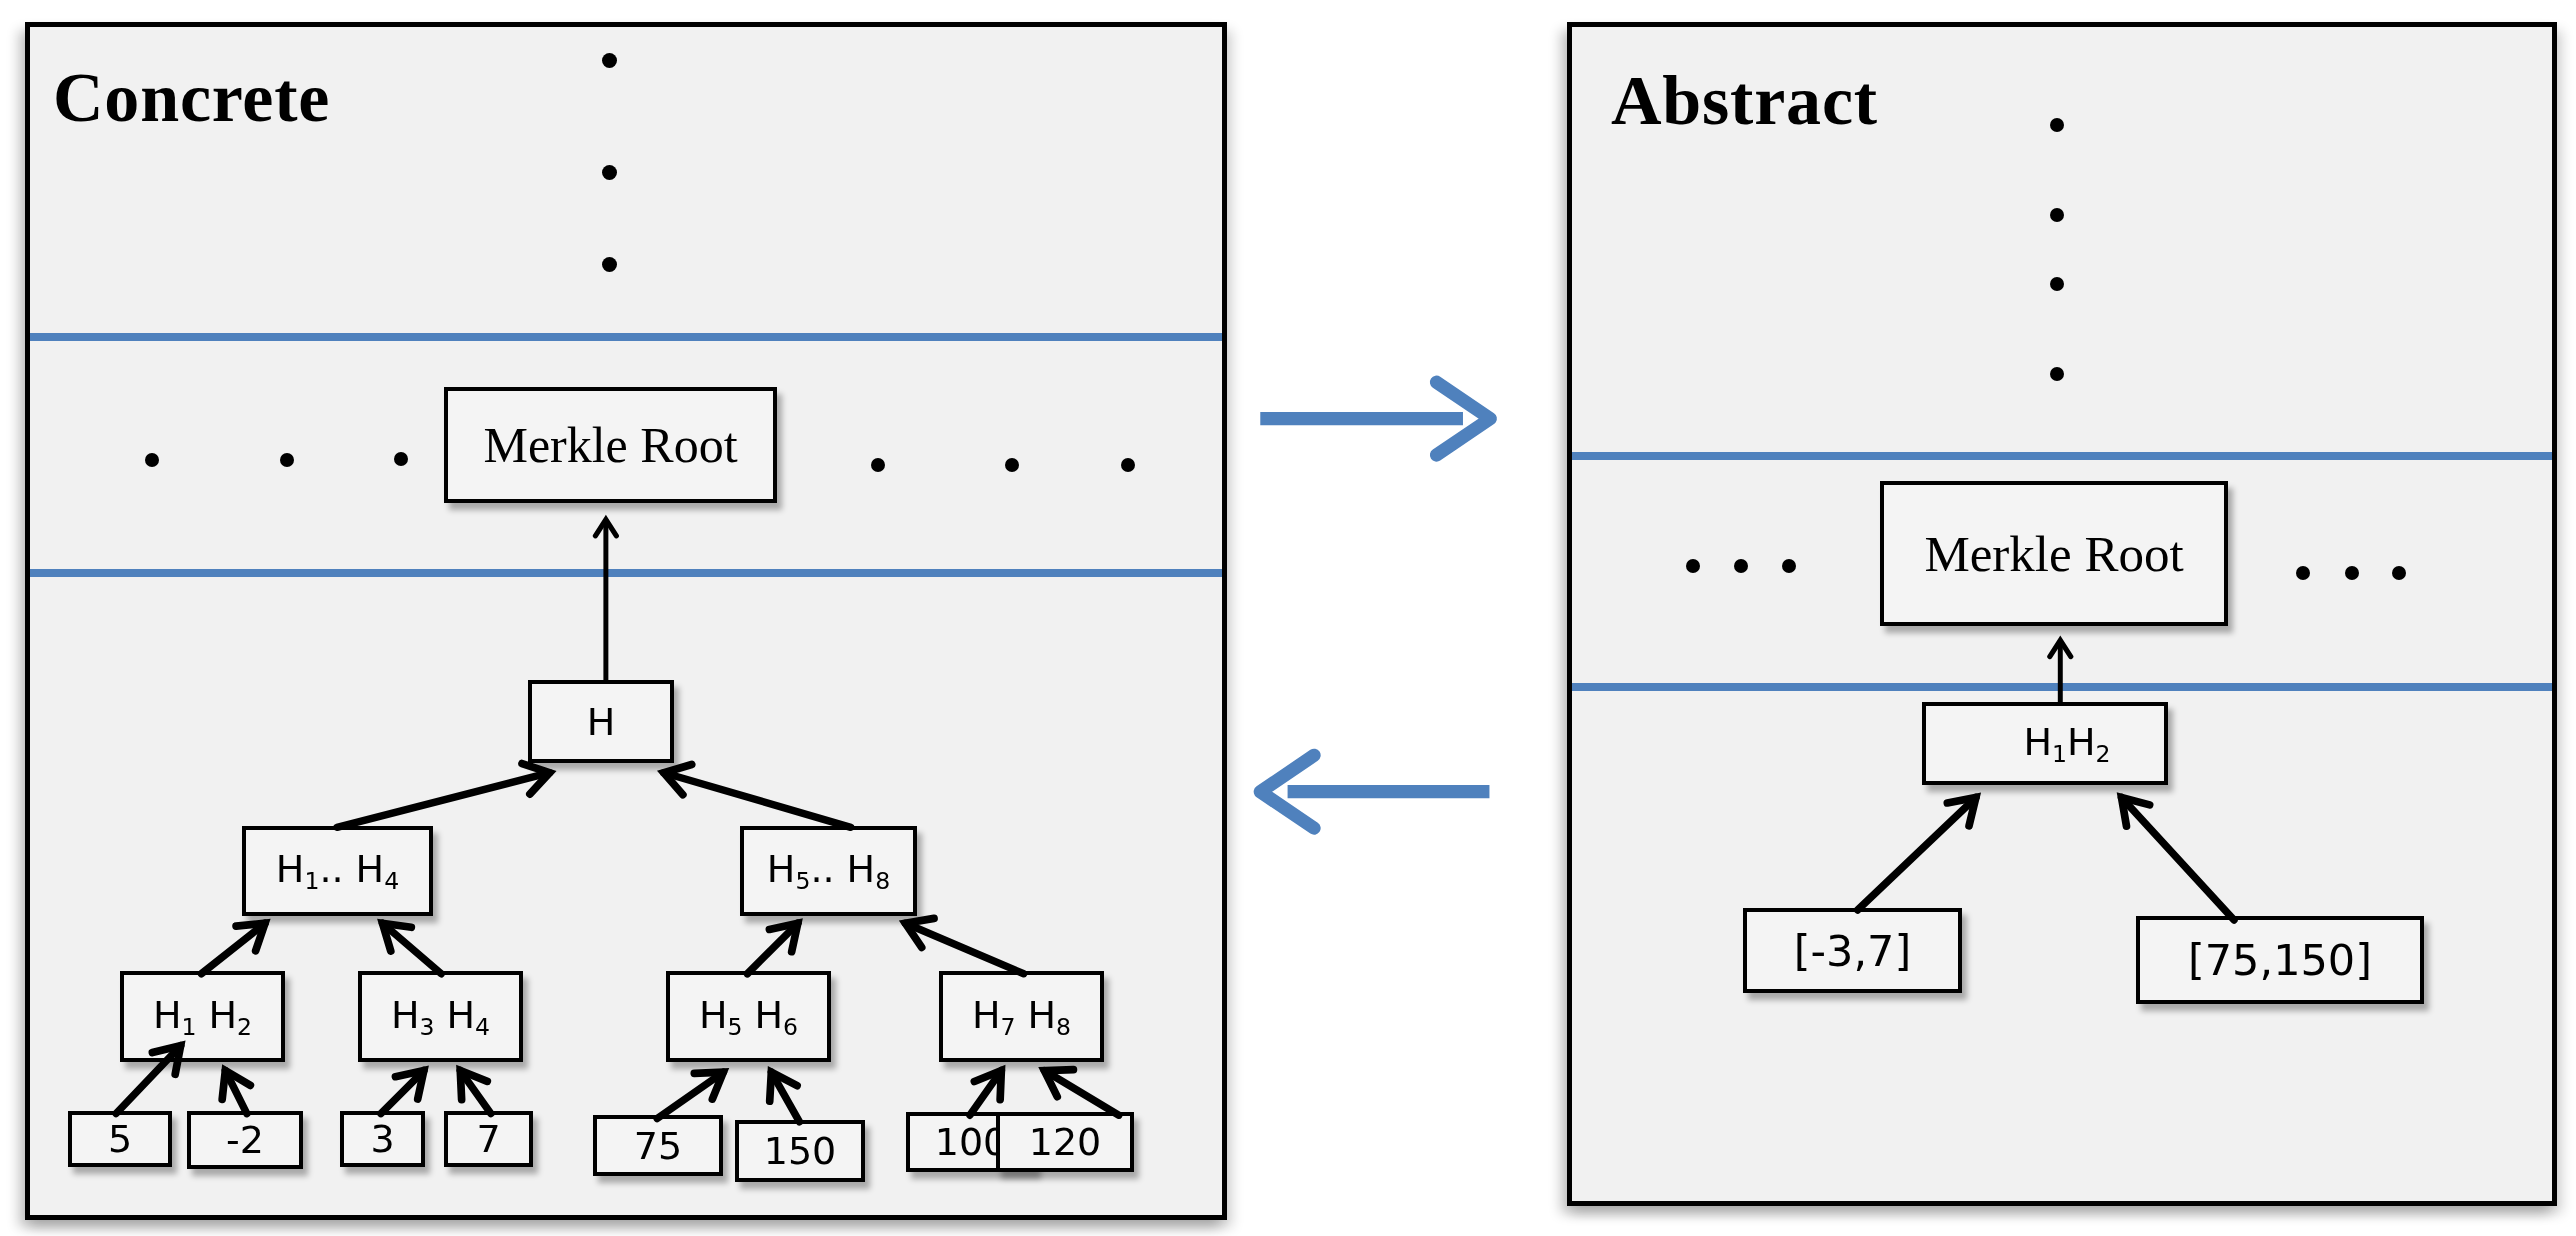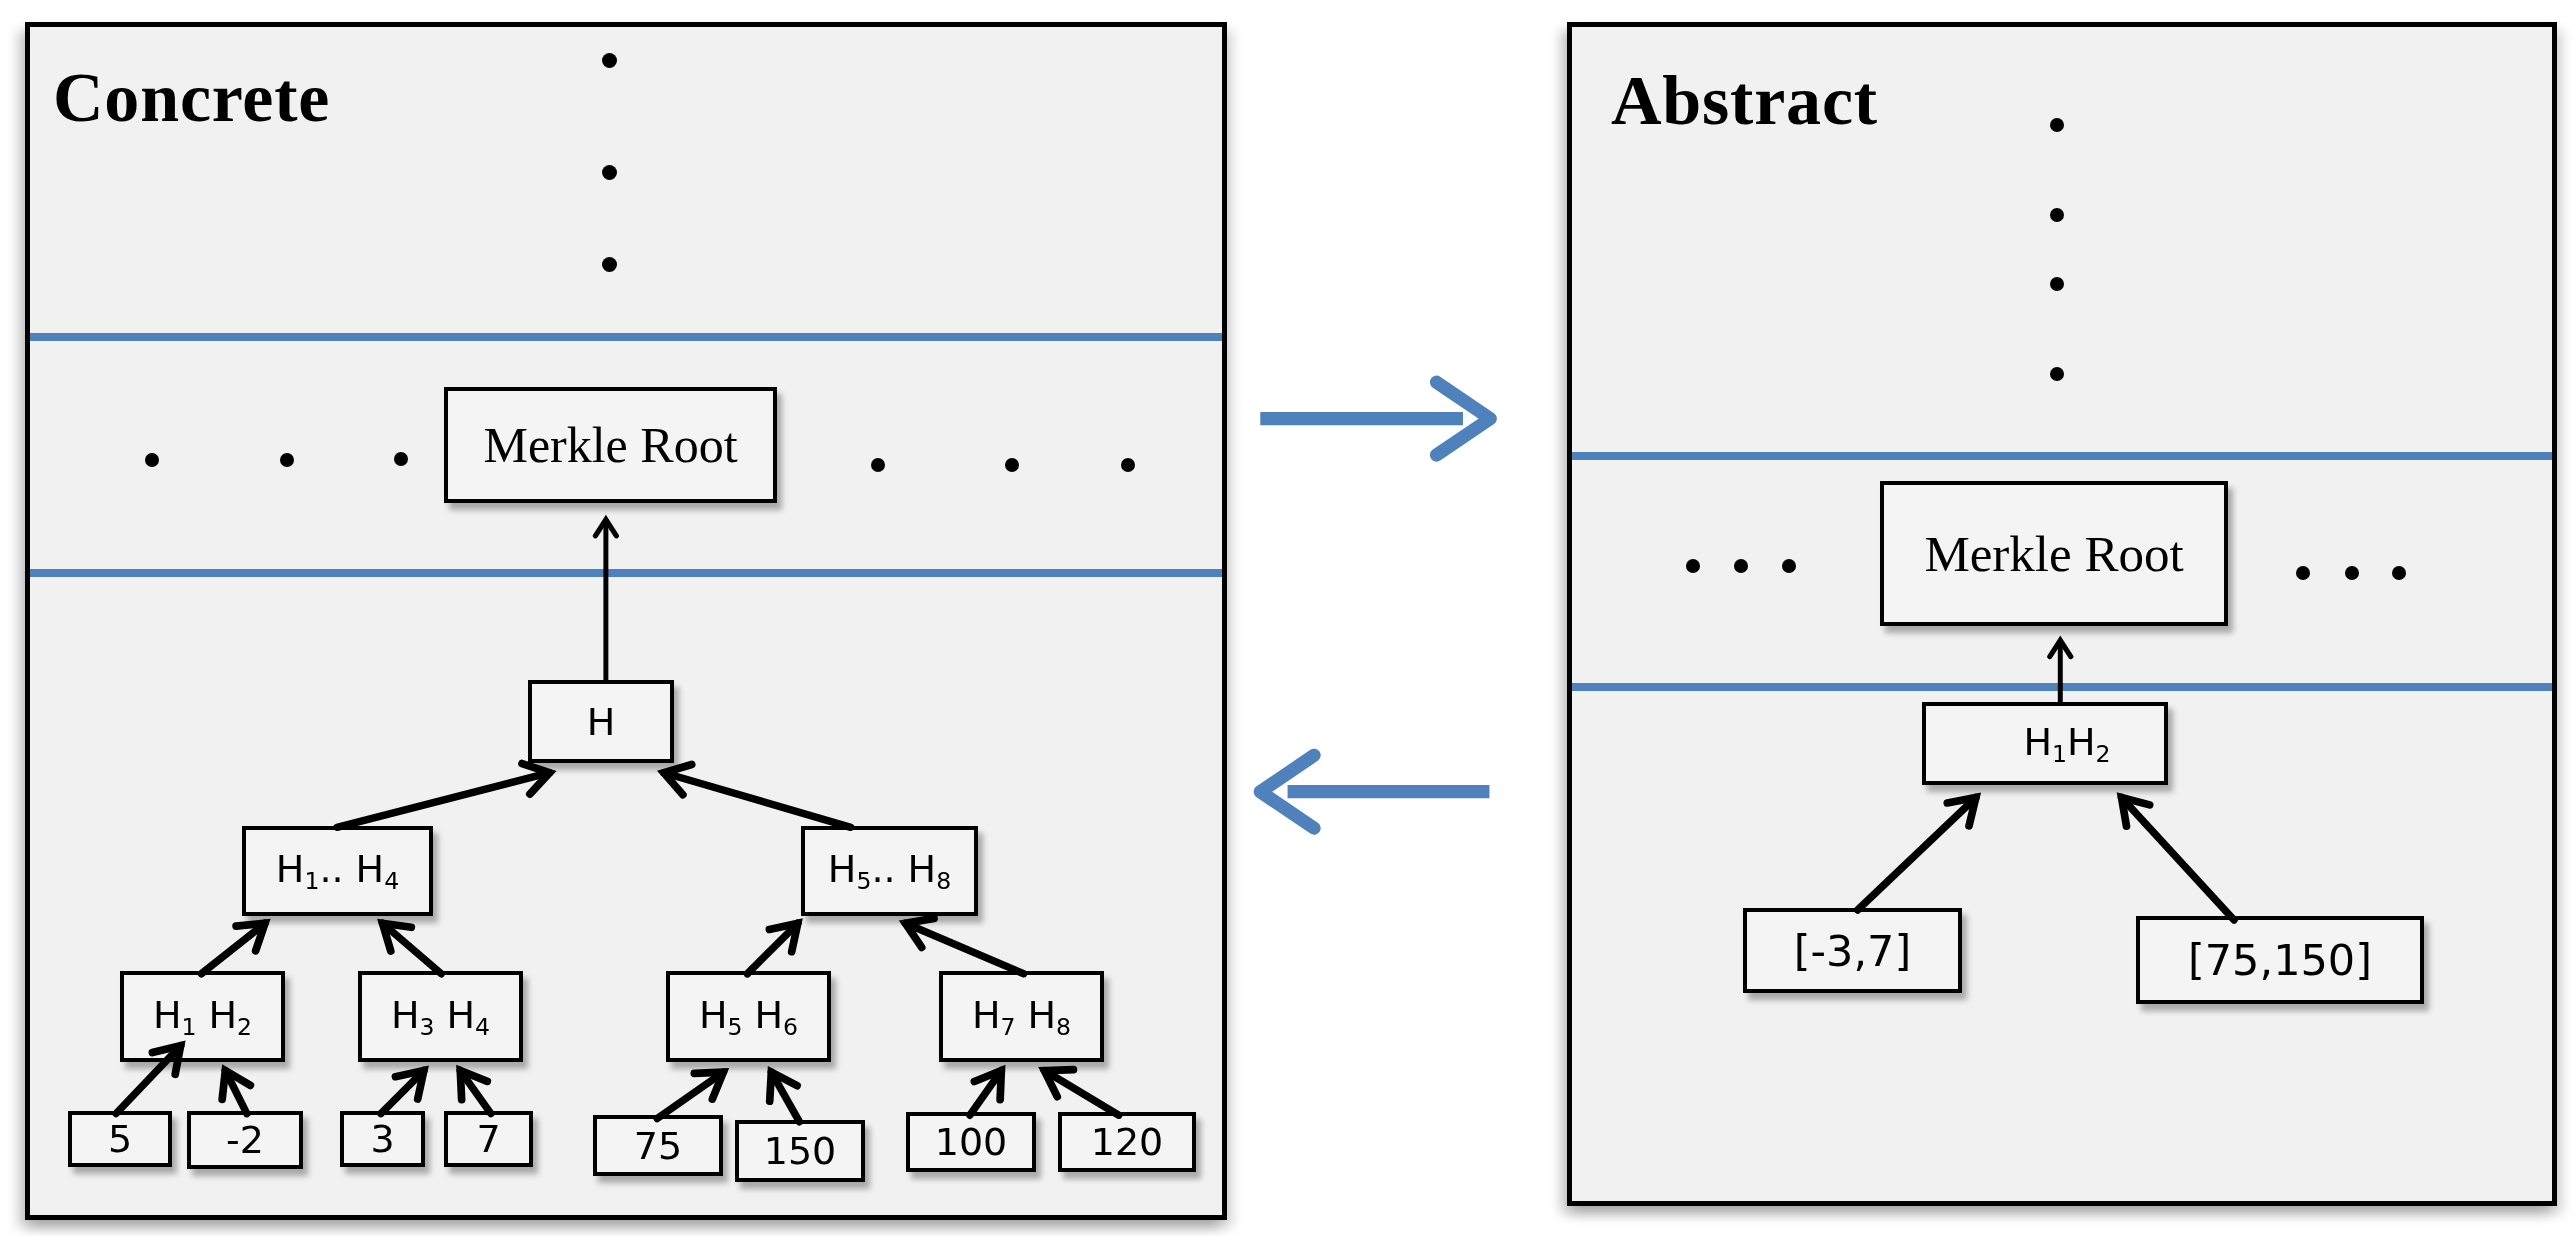--- a/index.html
+++ b/index.html
@@ -97,21 +97,21 @@
   <div class="dot sm" style="left:1005px;top:458px;"></div>
   <div class="dot sm" style="left:1121px;top:458px;"></div>
 
   <div class="node" style="left:528px;top:680px;width:146px;height:83px;">
     <span class="hash-label">H</span>
   </div>
 
   <div class="node" style="left:242px;top:826px;width:191px;height:90px;">
     <span class="hash-label">H<sub>1</sub>.. H<sub>4</sub></span>
   </div>
-  <div class="node" style="left:801px;top:826px;width:177px;height:90px;">
+  <div class="node" style="left:740px;top:826px;width:177px;height:90px;">
     <span class="hash-label">H<sub>5</sub>.. H<sub>8</sub></span>
   </div>
 
   <div class="node" style="left:120px;top:971px;width:165px;height:91px;">
     <span class="hash-label">H<sub>1</sub> H<sub>2</sub></span>
   </div>
   <div class="node" style="left:358px;top:971px;width:165px;height:91px;">
     <span class="hash-label">H<sub>3</sub> H<sub>4</sub></span>
   </div>
   <div class="node" style="left:666px;top:971px;width:165px;height:91px;">
@@ -135,21 +135,21 @@
   </div>
   <div class="node leaf" style="left:593px;top:1115px;width:130px;height:61px;">
     <span>75</span>
   </div>
   <div class="node leaf" style="left:735px;top:1120px;width:130px;height:62px;">
     <span>150</span>
   </div>
   <div class="node leaf" style="left:906px;top:1112px;width:130px;height:60px;">
     <span>100</span>
   </div>
-  <div class="node leaf" style="left:1058px;top:1112px;width:138px;height:60px;">
+  <div class="node leaf" style="left:996px;top:1112px;width:138px;height:60px;">
     <span>120</span>
   </div>
 
   <div class="panel" style="left:1567px;top:22.3px;width:990px;height:1184px;"></div>
 
   <div class="panel-title" style="left:1611px;top:66px;">Abstract</div>
 
   <div class="dot sm" style="left:2050px;top:118px;"></div>
   <div class="dot sm" style="left:2050px;top:208px;"></div>
   <div class="dot sm" style="left:2050px;top:277px;"></div>

